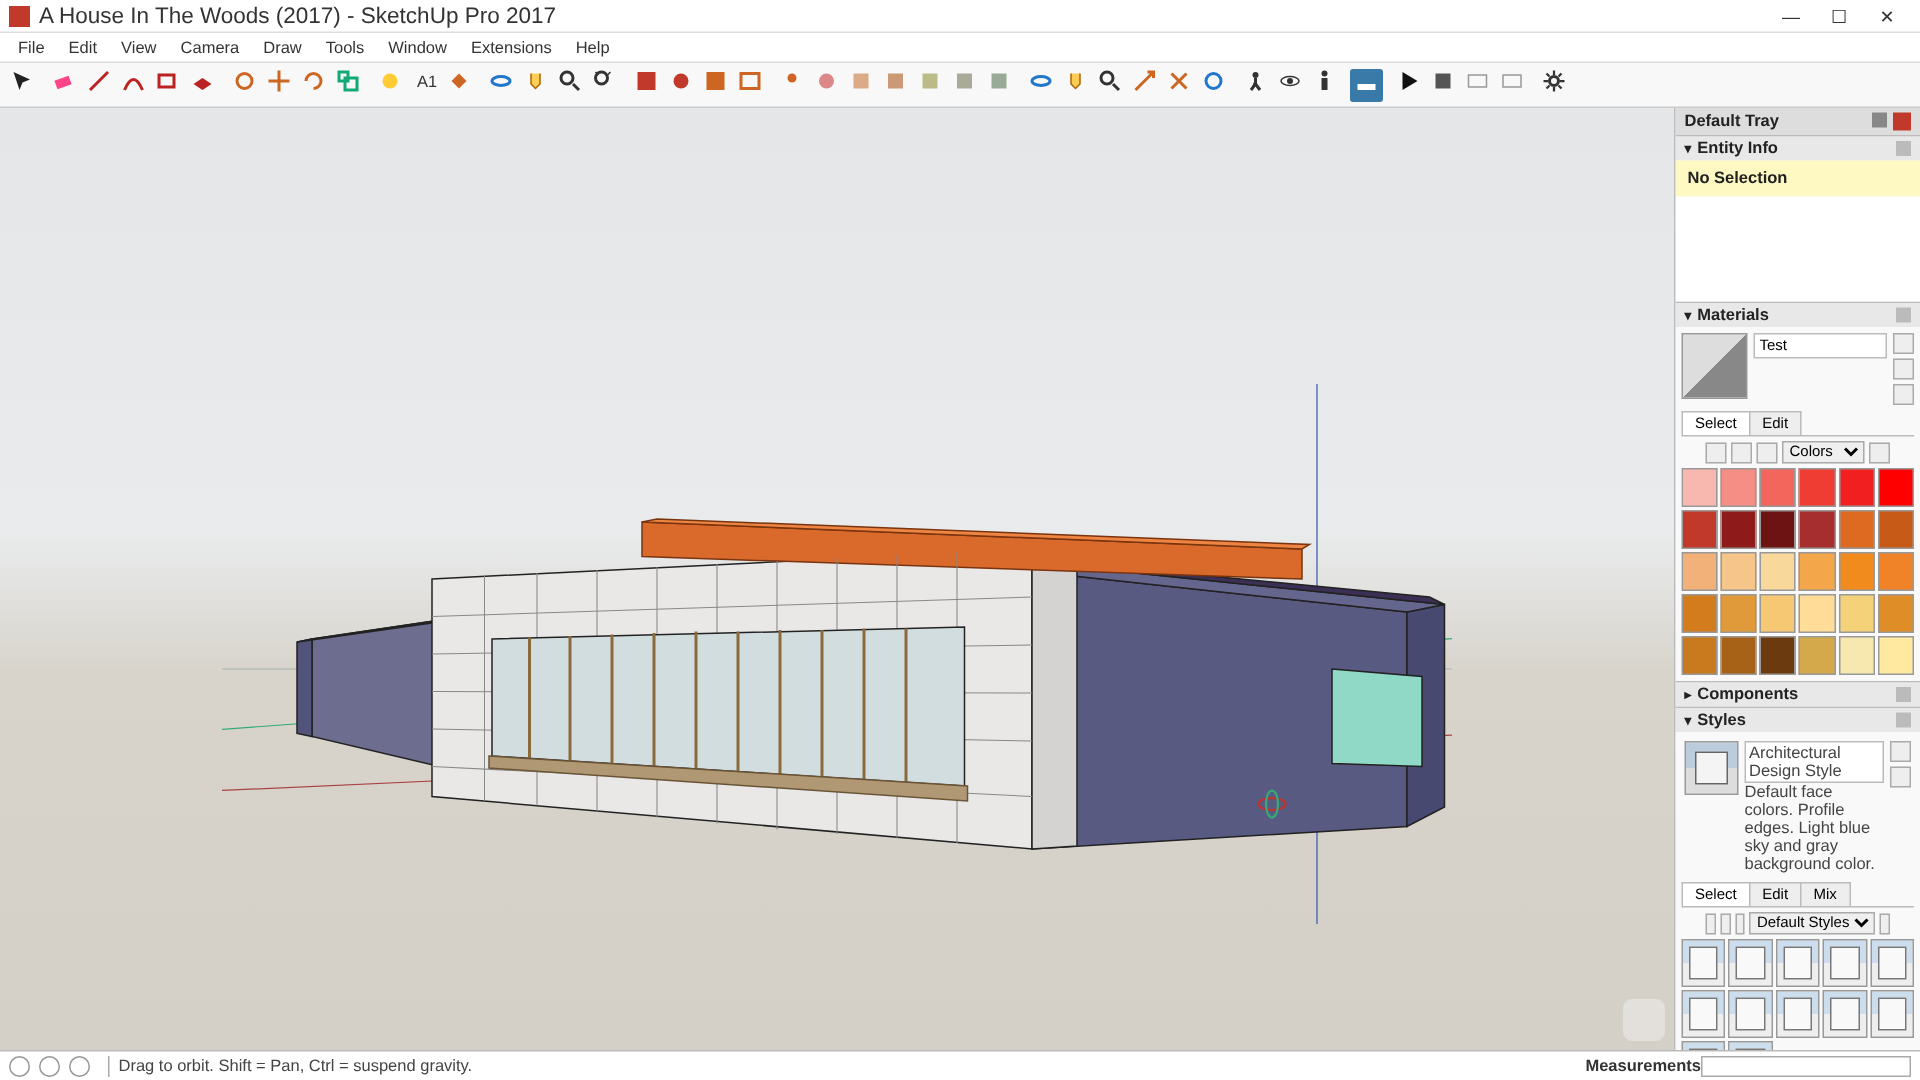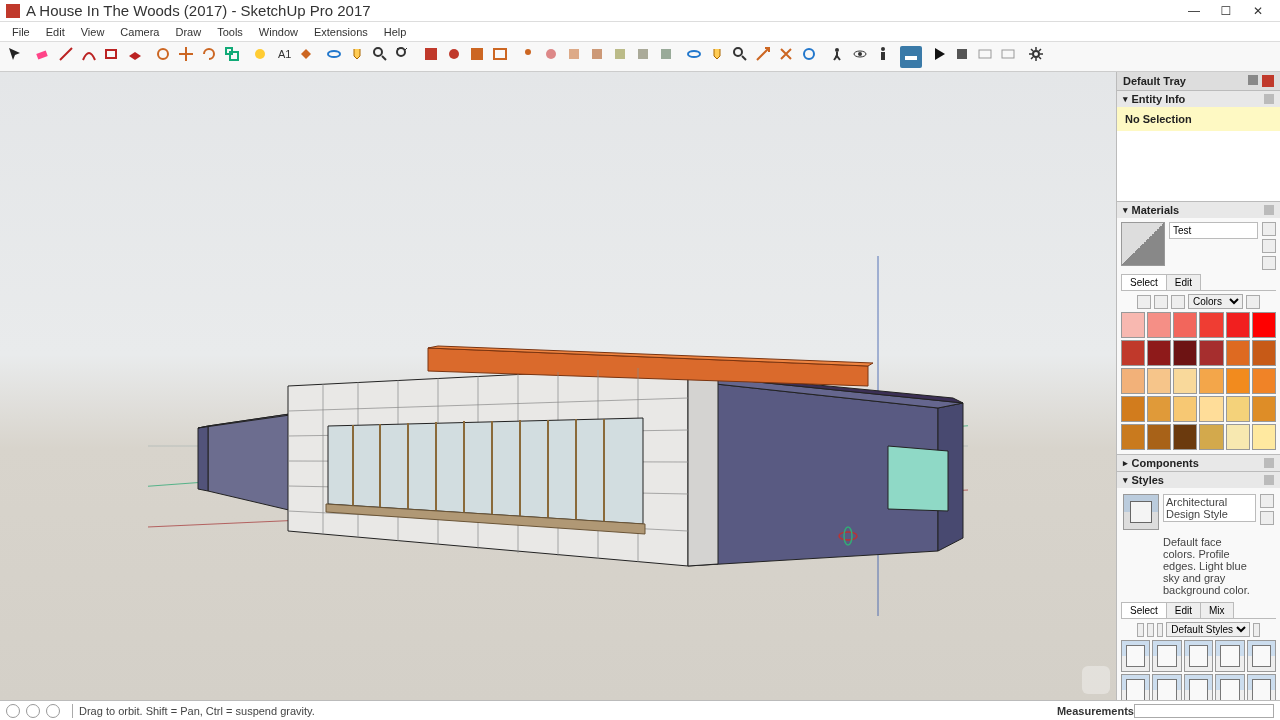--- a/index.html
+++ b/index.html
@@ -42,21 +42,21 @@
 .mat-tab.active { background:#fff; }
 .mat-nav { display:flex; align-items:center; gap:3px; padding:3px 16px; }
 .mat-nav .nb{width:14px;height:14px;border:1px solid #aaa;background:#eee;display:inline-block;}
 .mat-nav select { flex:1; font-size:10px; border:1px solid #aaa; }
 .swatches { display:grid; grid-template-columns:repeat(6,1fr); gap:2px; max-height:170px; overflow-y:auto; }
 .sw { height:26px; border:1px solid #999; cursor:pointer; }
 .styles-top{display:flex;gap:4px;padding:2px;}
 .style-thumb { width:36px; height:36px; border:1px solid #999; background:linear-gradient(#bcd 0 50%,#ddd 50% 100%); position:relative;}
 .style-thumb::after{content:"";position:absolute;inset:6px;border:1px solid #666;background:#f4f4f4;}
 .style-desc { flex:1; font-size:9px; color:#444; }
-.style-desc .sname{display:block;border:1px solid #bbb;padding:1px 2px;margin-bottom:14px;background:#fff;}
+.style-desc .sname{display:block;border:1px solid #bbb;padding:1px 2px;margin-bottom:0;background:#fff;}
 .styles-grid { display:grid; grid-template-columns:repeat(5,1fr); gap:2px; }
 .style-item { height:32px; border:1px solid #999; background:linear-gradient(#cde 0 50%,#eee 50% 100%); cursor:pointer; position:relative;}
 .style-item::after{content:"";position:absolute;inset:4px;border:1px solid #777;background:#f9f9f9;}
 .statusbar { height:20px; background:#fff; border-top:1px solid #bbb; display:flex; align-items:center; padding:0 6px; font-size:10px; color:#444; }
 .statusbar .sicon{width:14px;height:14px;border:1px solid #999;border-radius:50%;margin-right:6px;}
 .statusbar .divider { border-left:1px solid #aaa; height:14px; margin:0 6px; }
 .statusbar .spacer{flex:1;}
 .statusbar .mlabel{color:#333;margin-right:0;font-weight:bold;}
 .statusbar .mbox{width:140px;height:14px;border:1px solid #aaa;background:#fff;}
 </style>

